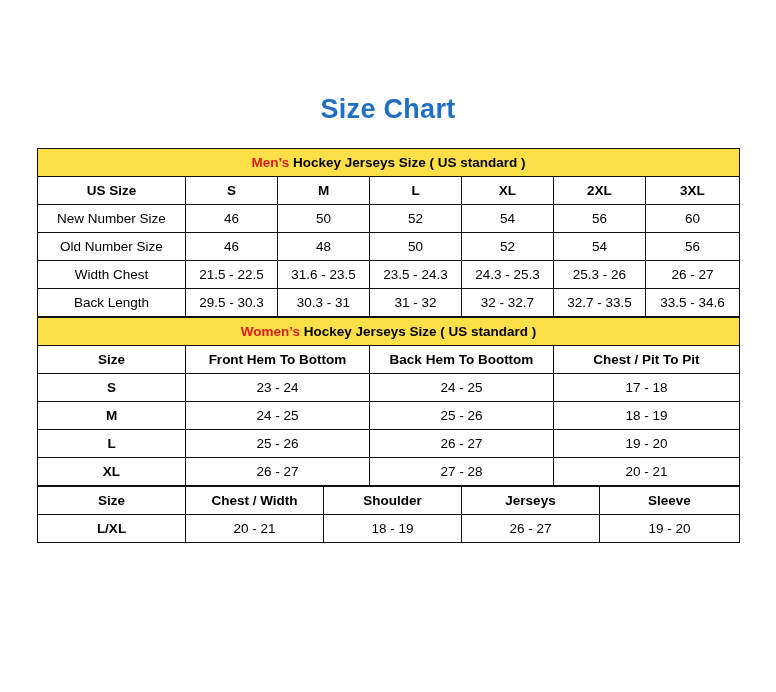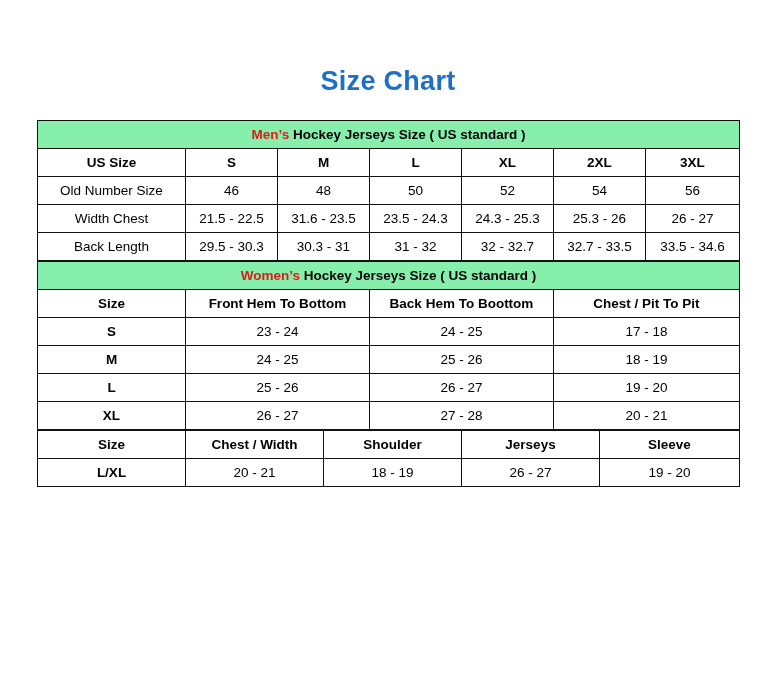--- a/index.html
+++ b/index.html
@@ -18,41 +18,41 @@
     width: 776px;
     height: 692px;
     position: relative;
     box-sizing: border-box;
   }
   .title {
     text-align: center;
     color: #1f6fc4;
     font-size: 27px;
     font-weight: bold;
-    padding-top: 66px;
+    padding-top: 94px;
     letter-spacing: 0.3px;
   }
   .chart-wrap {
     margin: 23px 37px 0 37px;
   }
   table.size-table {
     border-collapse: collapse;
     width: 702px;
     table-layout: fixed;
   }
   table.size-table td {
     border: 1px solid #111111;
     text-align: center;
     vertical-align: middle;
     font-size: 13.5px;
     height: 27px;
     padding: 0 2px;
   }
   td.section-head {
-    background: #86efac;
+    background: #fde047;
     font-weight: bold;
     font-size: 15px;
     height: 30px;
   }
   td.section-head .accent {
     color: #d91d1d;
   }
   td.col-head {
     font-weight: bold;
   }
@@ -87,20 +87,29 @@
           <td class="section-head" colspan="7"><span class="accent">Men’s</span><span> Hockey Jerseys Size ( US standard )</span></td>
         </tr>
         <tr>
           <td class="col-head">US Size</td>
           <td class="col-head">S</td>
           <td class="col-head">M</td>
           <td class="col-head">L</td>
           <td class="col-head">XL</td>
           <td class="col-head">2XL</td>
           <td class="col-head">3XL</td>
+        </tr>
+        <tr>
+          <td class="row-label">New Number Size</td>
+          <td>46</td>
+          <td>50</td>
+          <td>52</td>
+          <td>54</td>
+          <td>56</td>
+          <td>60</td>
         </tr>
         <tr>
           <td class="row-label">Old Number Size</td>
           <td>46</td>
           <td>48</td>
           <td>50</td>
           <td>52</td>
           <td>54</td>
           <td>56</td>
         </tr>

